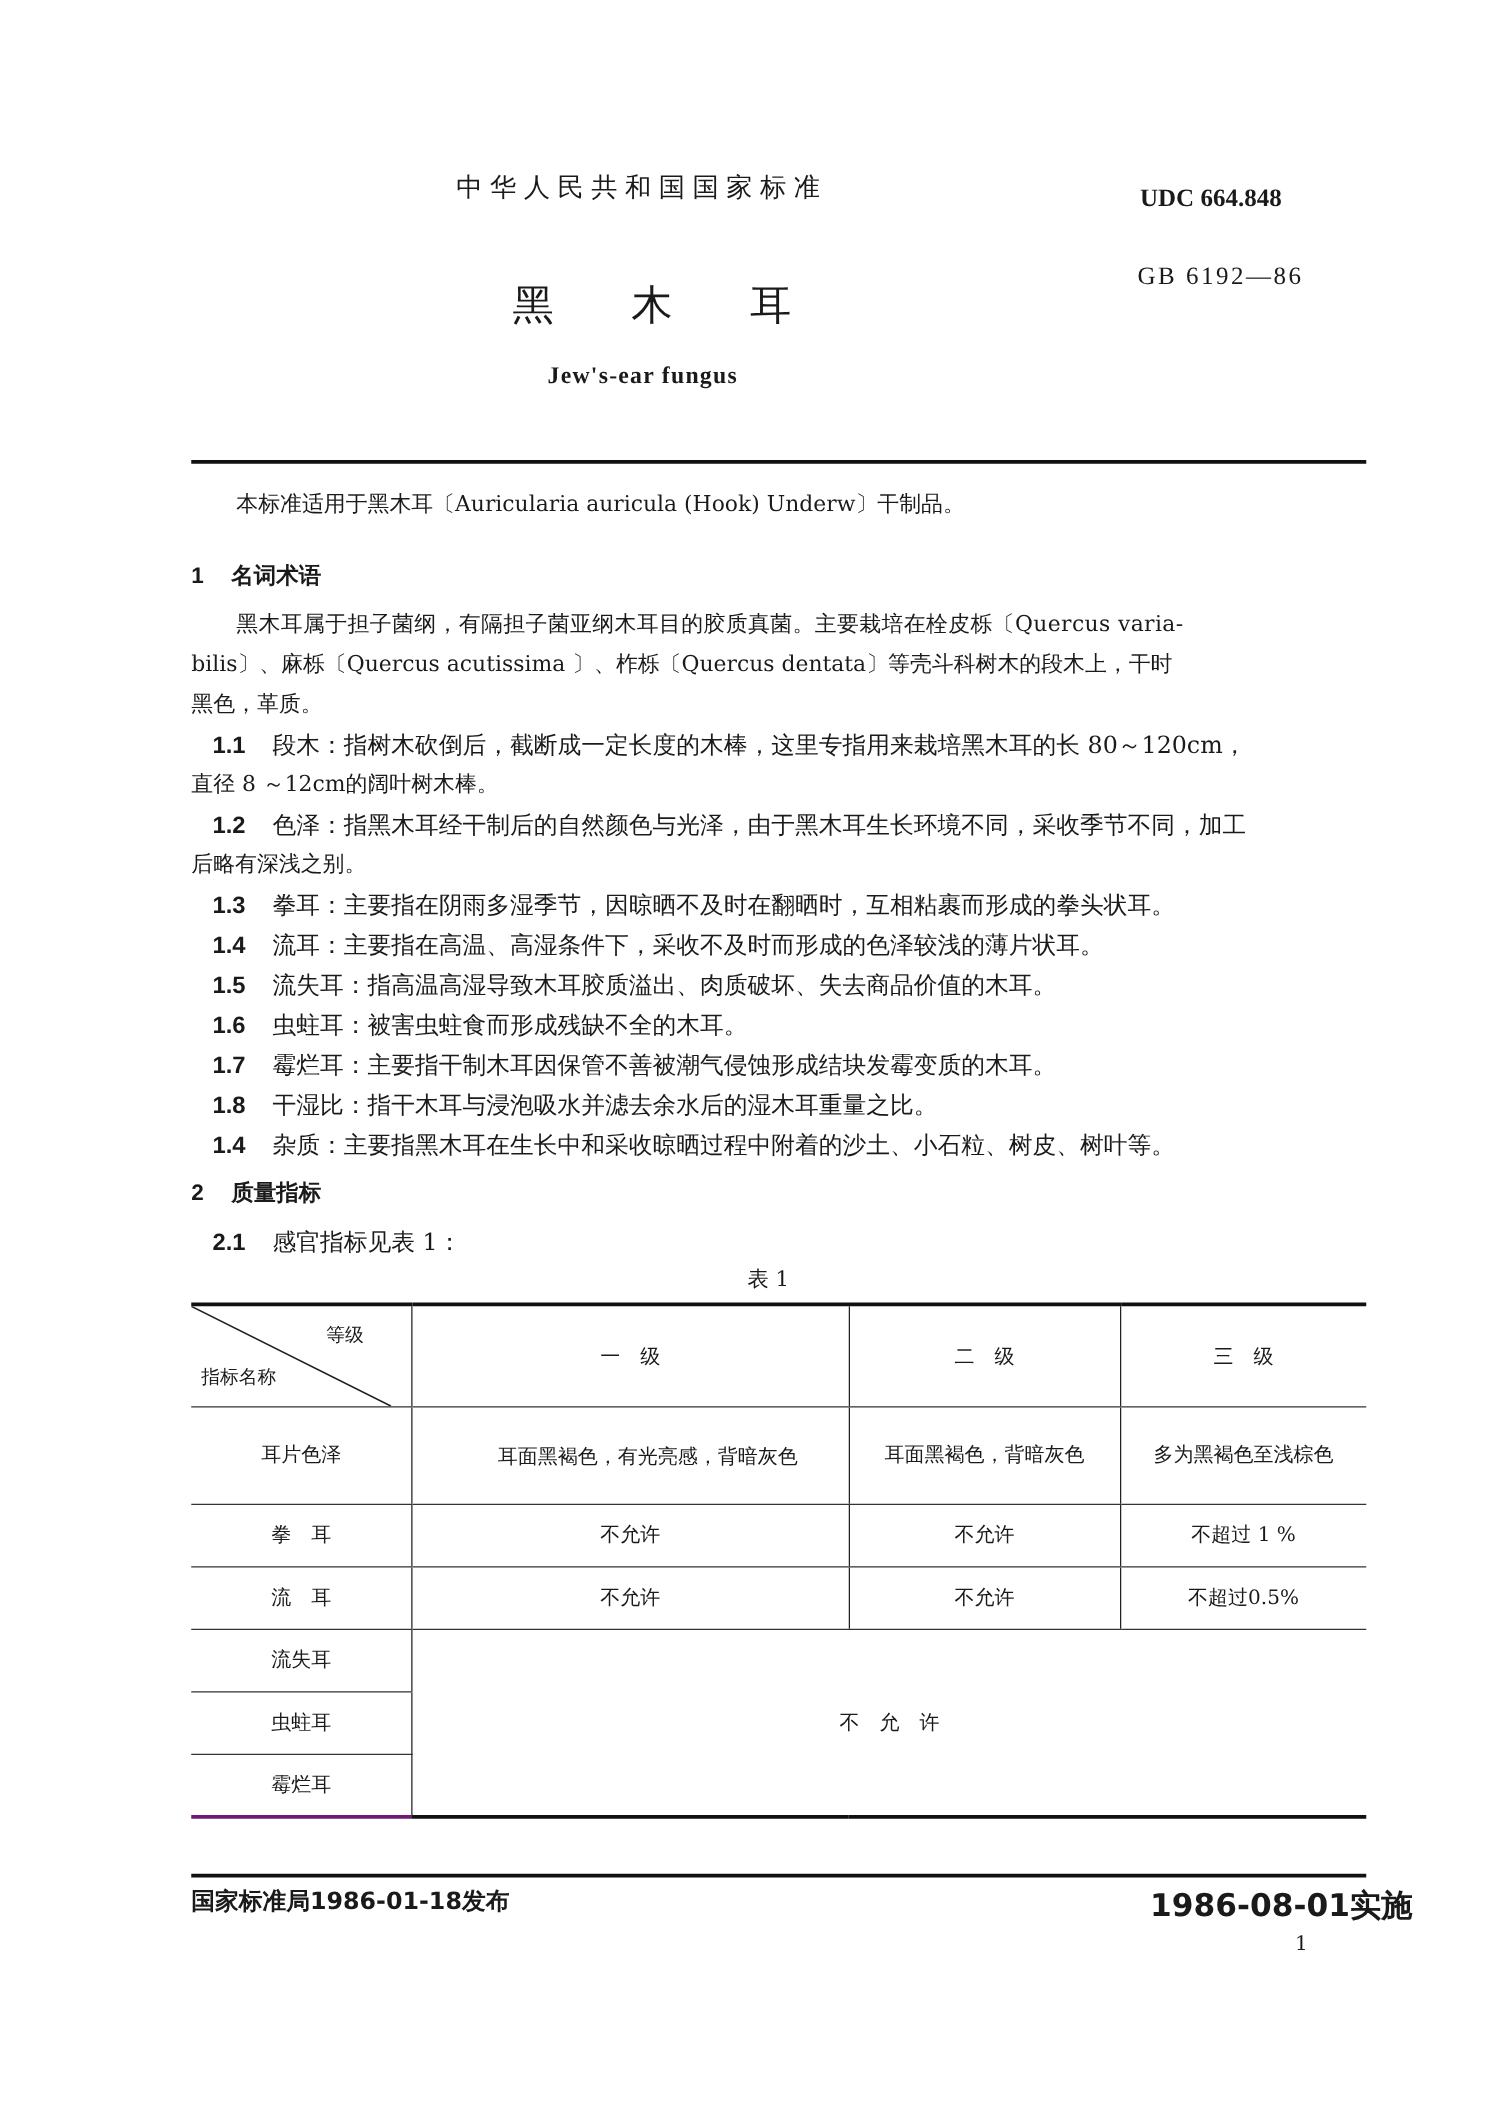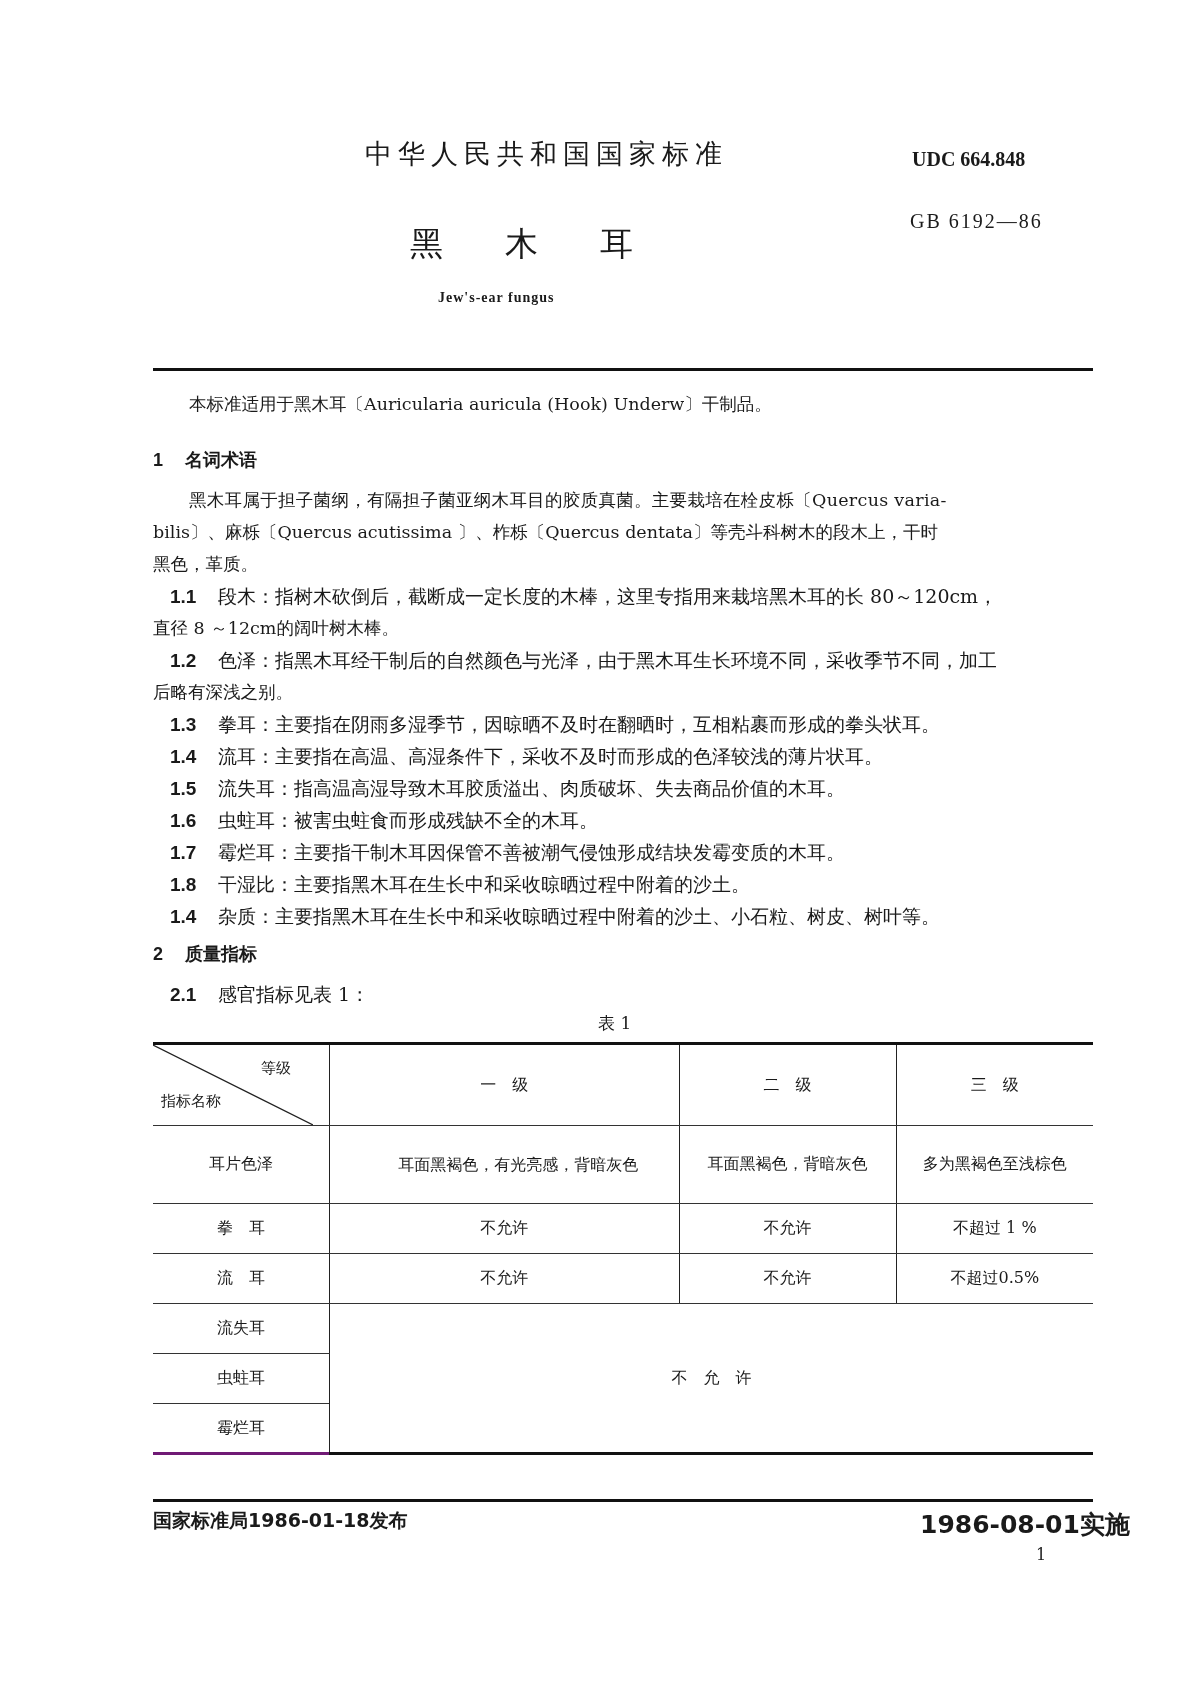--- a/index.html
+++ b/index.html
@@ -1,23 +1,23 @@
 <!DOCTYPE html>
 <html><head>
 <meta charset="utf-8">
 <style>
   html, body { margin: 0; padding: 0; background: #ffffff; }
   body { width: 1191px; height: 1684px; position: relative; overflow: hidden;
          font-family: "DejaVu Serif", "Liberation Serif", serif; color: #1a1a1a; }
   .abs { position: absolute; }
-  .std-title { left: 365px; top: 136px; font-size: 27px; letter-spacing: 6px; font-family: "DejaVu Sans", sans-serif; }
+  .std-title { left: 365px; top: 136px; font-size: 21px; letter-spacing: 6px; font-family: "DejaVu Sans", sans-serif; }
   .udc { left: 912px; top: 148px; font-size: 20px; font-weight: bold; font-family: "Liberation Serif", serif; }
   .gb { left: 910px; top: 210px; font-size: 20px; font-weight: normal; font-family: "Liberation Serif", serif; letter-spacing: 2px; }
   .doc-title { left: 410px; top: 222px; font-size: 33px; letter-spacing: 62px; font-family: "DejaVu Sans", sans-serif; }
-  .en-title { left: 438px; top: 290px; font-size: 14px; font-weight: bold; letter-spacing: 1px; font-family: "Liberation Serif", serif; }
+  .en-title { left: 438px; top: 290px; font-size: 19px; font-weight: bold; letter-spacing: 1px; font-family: "Liberation Serif", serif; }
   .rule { left: 153px; width: 940px; height: 3px; background: #111; }
   .para { left: 153px; width: 930px; font-size: 17.5px; line-height: 32px; }
   .indent { text-indent: 36px; }
   .num-item { left: 170px; width: 913px; font-size: 19px; line-height: 32px; }
   .num { font-weight: bold; font-family: "Liberation Sans", sans-serif; display: inline-block; width: 48px; }
   .sec { left: 153px; font-size: 18px; font-weight: bold; font-family: "DejaVu Sans", sans-serif; }
   .sec .n { display: inline-block; width: 32px; font-family: "Liberation Sans", sans-serif; }
   .cont { left: 153px; font-size: 17.5px; line-height: 32px; }
   .tcaption { left: 598px; top: 1010px; font-size: 17px; }
   table.grades { position: absolute; left: 153px; top: 1040px; width: 940px; border-collapse: collapse; font-size: 16px; }
@@ -74,21 +74,21 @@
 <div class="abs num-item" style="top:772px;">
   <span class="num">1.5</span><span>流失耳：指高温高湿导致木耳胶质溢出、肉质破坏、失去商品价值的木耳。</span>
 </div>
 <div class="abs num-item" style="top:804px;">
   <span class="num">1.6</span><span>虫蛀耳：被害虫蛀食而形成残缺不全的木耳。</span>
 </div>
 <div class="abs num-item" style="top:836px;">
   <span class="num">1.7</span><span>霉烂耳：主要指干制木耳因保管不善被潮气侵蚀形成结块发霉变质的木耳。</span>
 </div>
 <div class="abs num-item" style="top:868px;">
-  <span class="num">1.8</span><span>干湿比：主要指黑木耳在生长中和采收晾晒过程中附着的沙土。</span>
+  <span class="num">1.8</span><span>干湿比：指干木耳与浸泡吸水并滤去余水后的湿木耳重量之比。</span>
 </div>
 <div class="abs num-item" style="top:900px;">
   <span class="num">1.4</span><span>杂质：主要指黑木耳在生长中和采收晾晒过程中附着的沙土、小石粒、树皮、树叶等。</span>
 </div>
 
 <div class="abs sec" style="top:942px;">
   <span class="n">2</span><span>质量指标</span>
 </div>
 
 <div class="abs num-item" style="top:978px;">

